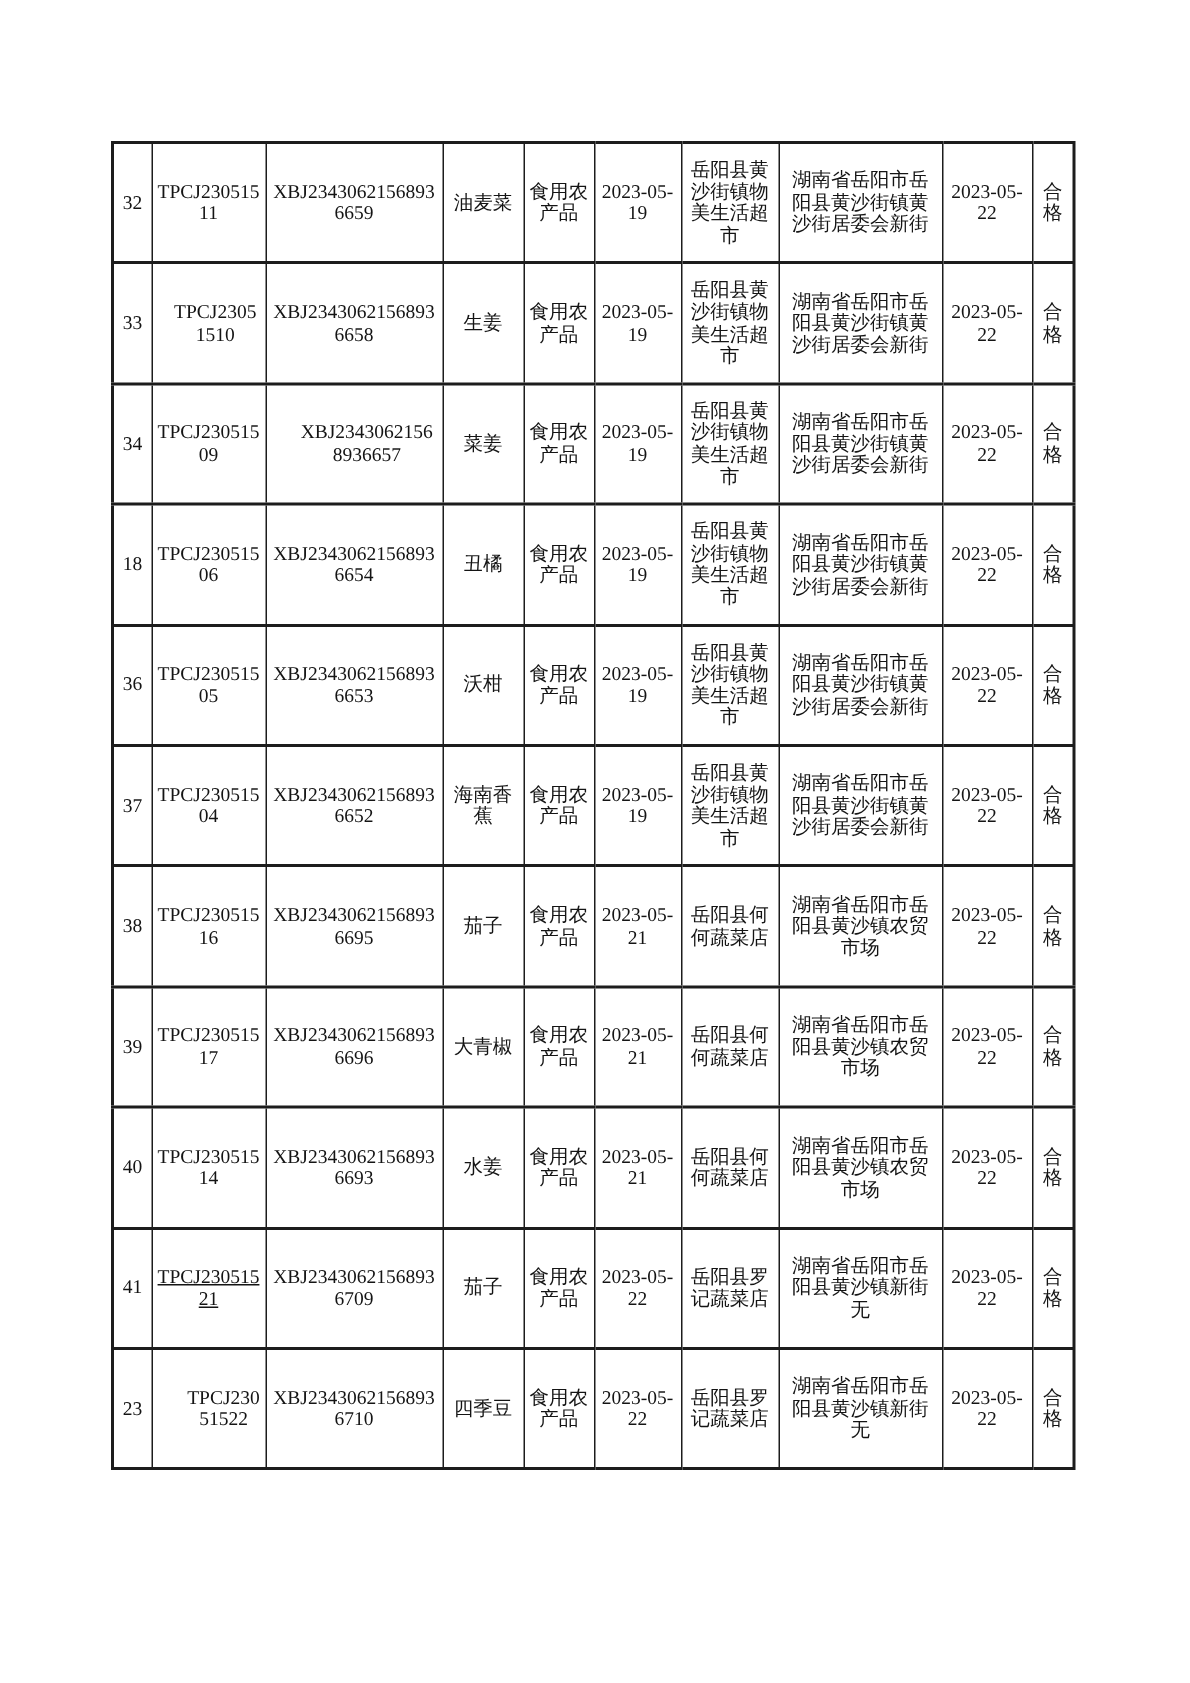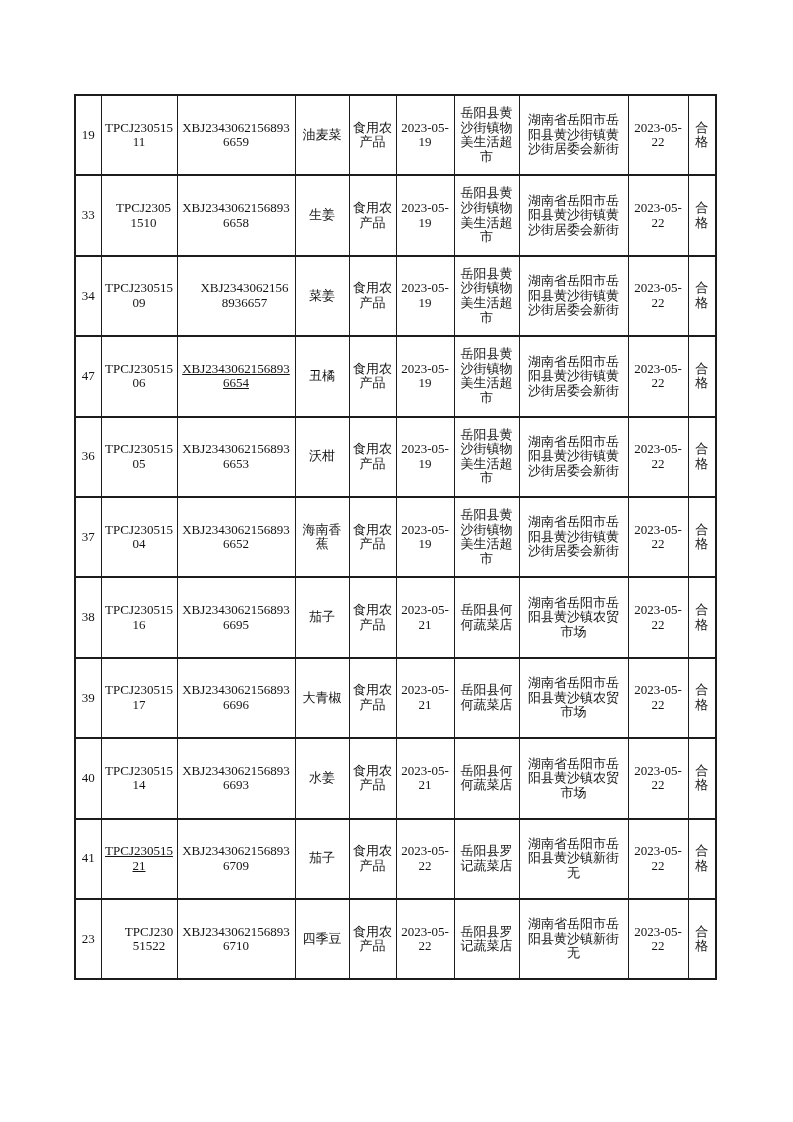--- a/index.html
+++ b/index.html
@@ -61,21 +61,21 @@
       <col style="width:54px">
       <col style="width:47px">
       <col style="width:58px">
       <col style="width:65px">
       <col style="width:109px">
       <col style="width:60px">
       <col style="width:28px">
     </colgroup>
     <tbody>
         <tr>
-    <td class="c1" style="border-color: rgb(28, 28, 28);">19</td>
+    <td class="c1" style="border-color: rgb(28, 28, 28);">32</td>
     <td class="c2" style="border-color: rgb(28, 28, 28);">TPCJ23051511</td>
     <td class="c3" style="border-color: rgb(28, 28, 28);">XBJ23430621568936659</td>
     <td class="c4" style="border-color: rgb(28, 28, 28);">油麦菜</td>
     <td class="c5" style="border-color: rgb(28, 28, 28);">食用农产品</td>
     <td class="c6" style="border-color: rgb(28, 28, 28);">2023-05-19</td>
     <td class="c7" style="border-color: rgb(28, 28, 28);">岳阳县黄沙街镇物美生活超市</td>
     <td class="c8" style="border-color: rgb(28, 28, 28);">湖南省岳阳市岳阳县黄沙街镇黄沙街居委会新街</td>
     <td class="c9" style="border-color: rgb(28, 28, 28);">2023-05-22</td>
     <td class="c10" style="border-color: rgb(28, 28, 28);">合格</td>
   </tr>
@@ -97,23 +97,23 @@
     <td class="c3" style="border-color: rgb(28, 28, 28); padding-left: 20px;">XBJ23430621568936657</td>
     <td class="c4" style="border-color: rgb(28, 28, 28);">菜姜</td>
     <td class="c5" style="border-color: rgb(28, 28, 28);">食用农产品</td>
     <td class="c6" style="border-color: rgb(28, 28, 28);">2023-05-19</td>
     <td class="c7" style="border-color: rgb(28, 28, 28);">岳阳县黄沙街镇物美生活超市</td>
     <td class="c8" style="border-color: rgb(28, 28, 28);">湖南省岳阳市岳阳县黄沙街镇黄沙街居委会新街</td>
     <td class="c9" style="border-color: rgb(28, 28, 28);">2023-05-22</td>
     <td class="c10" style="border-color: rgb(28, 28, 28);">合格</td>
   </tr>
         <tr>
-    <td class="c1" style="border-color: rgb(28, 28, 28);">47</td>
+    <td class="c1" style="border-color: rgb(28, 28, 28);">18</td>
     <td class="c2" style="border-color: rgb(28, 28, 28);">TPCJ23051506</td>
-    <td class="c3" style="border-color: rgb(28, 28, 28); text-decoration: underline;">XBJ23430621568936654</td>
+    <td class="c3" style="border-color: rgb(28, 28, 28);">XBJ23430621568936654</td>
     <td class="c4" style="border-color: rgb(28, 28, 28);">丑橘</td>
     <td class="c5" style="border-color: rgb(28, 28, 28);">食用农产品</td>
     <td class="c6" style="border-color: rgb(28, 28, 28);">2023-05-19</td>
     <td class="c7" style="border-color: rgb(28, 28, 28);">岳阳县黄沙街镇物美生活超市</td>
     <td class="c8" style="border-color: rgb(28, 28, 28);">湖南省岳阳市岳阳县黄沙街镇黄沙街居委会新街</td>
     <td class="c9" style="border-color: rgb(28, 28, 28);">2023-05-22</td>
     <td class="c10" style="border-color: rgb(28, 28, 28);">合格</td>
   </tr>
         <tr>
     <td class="c1" style="border-color: rgb(28, 28, 28);">36</td>

